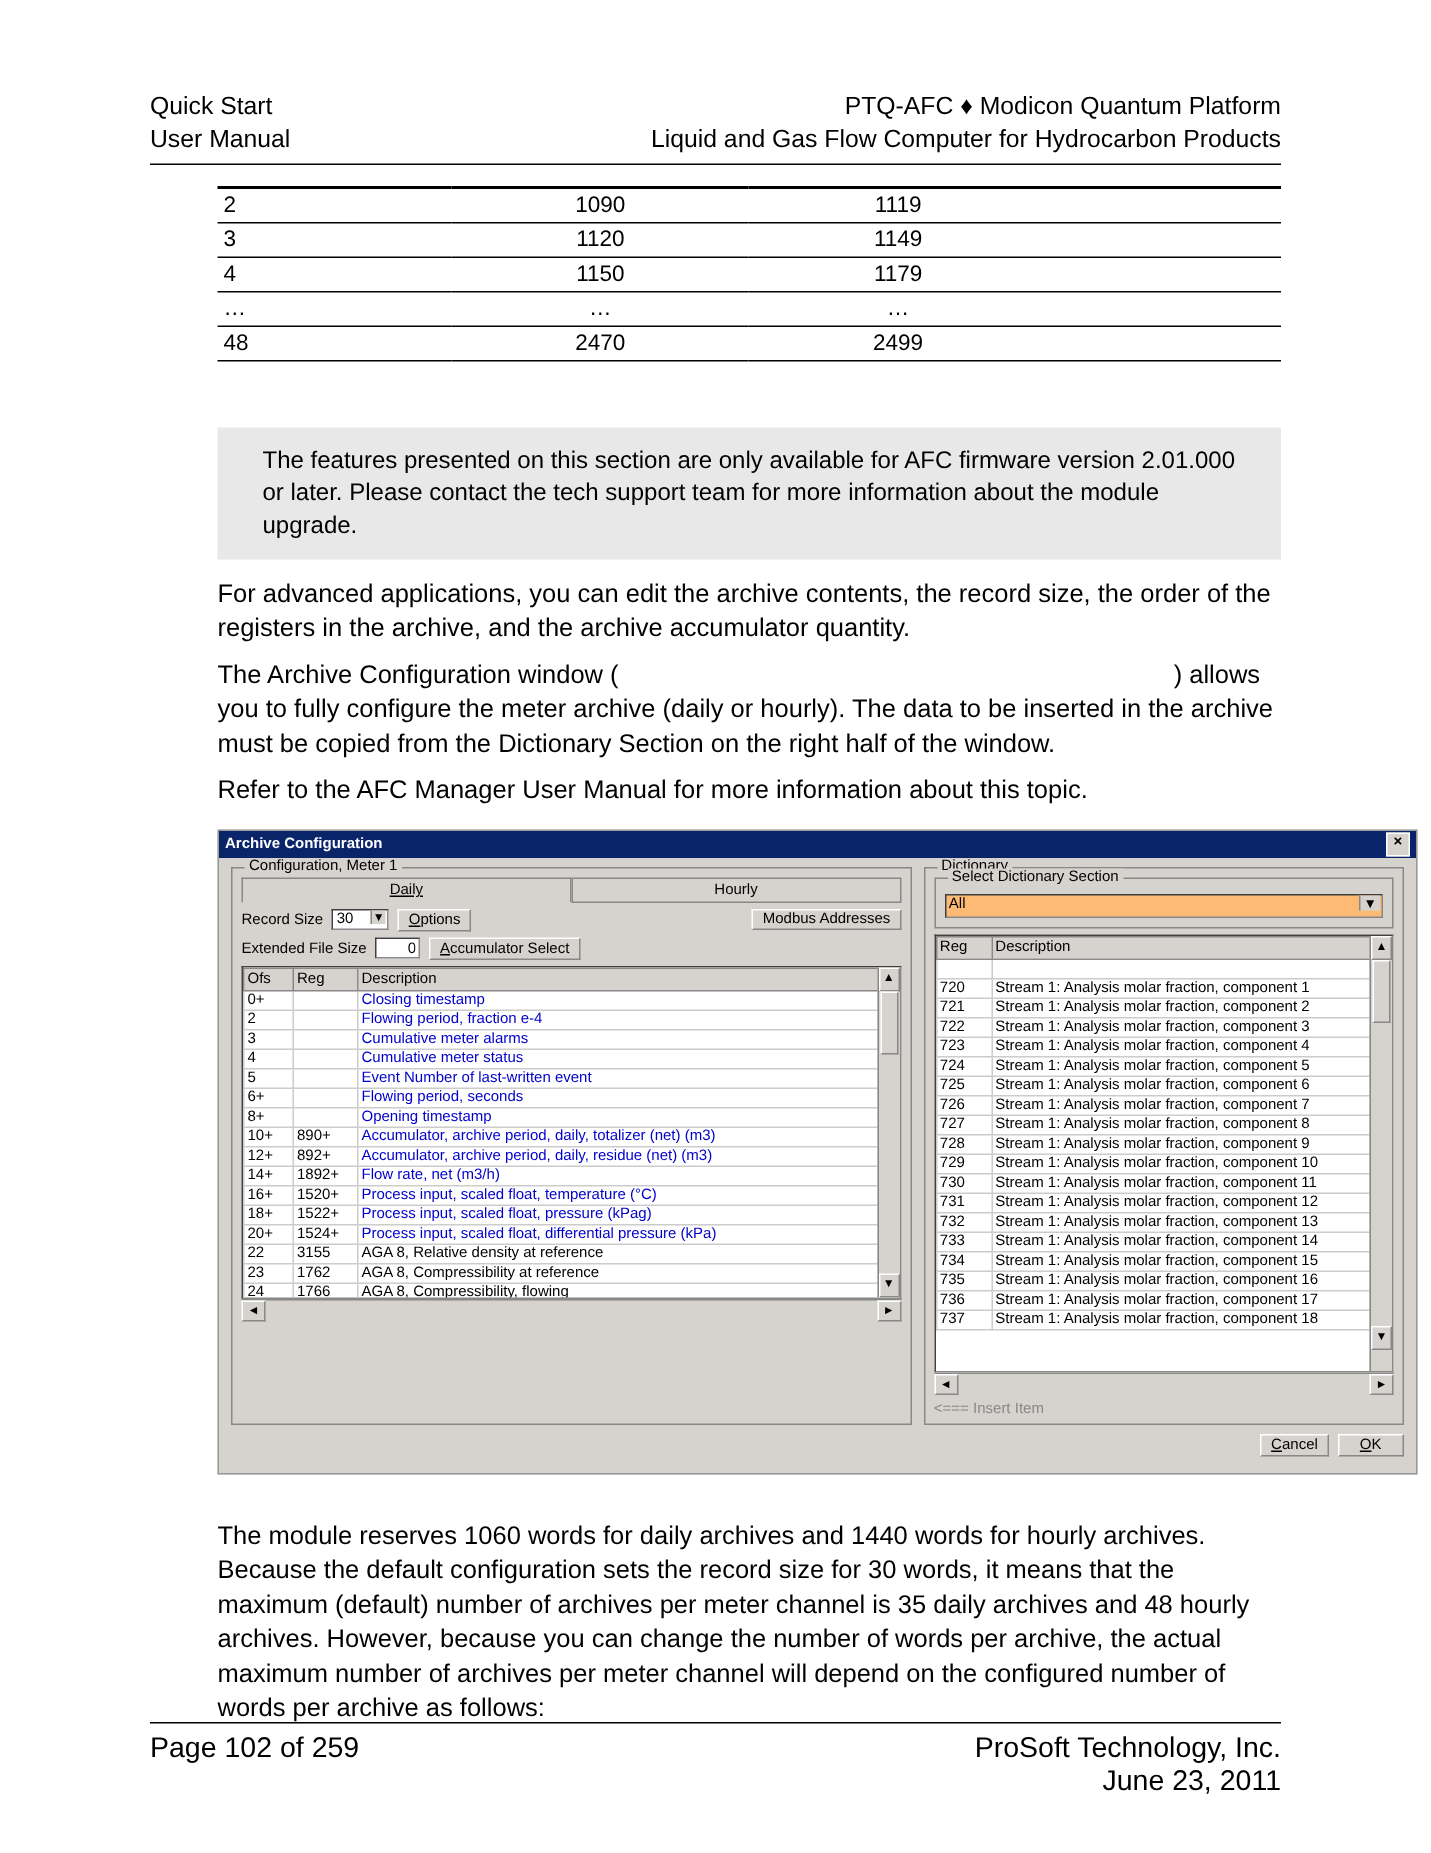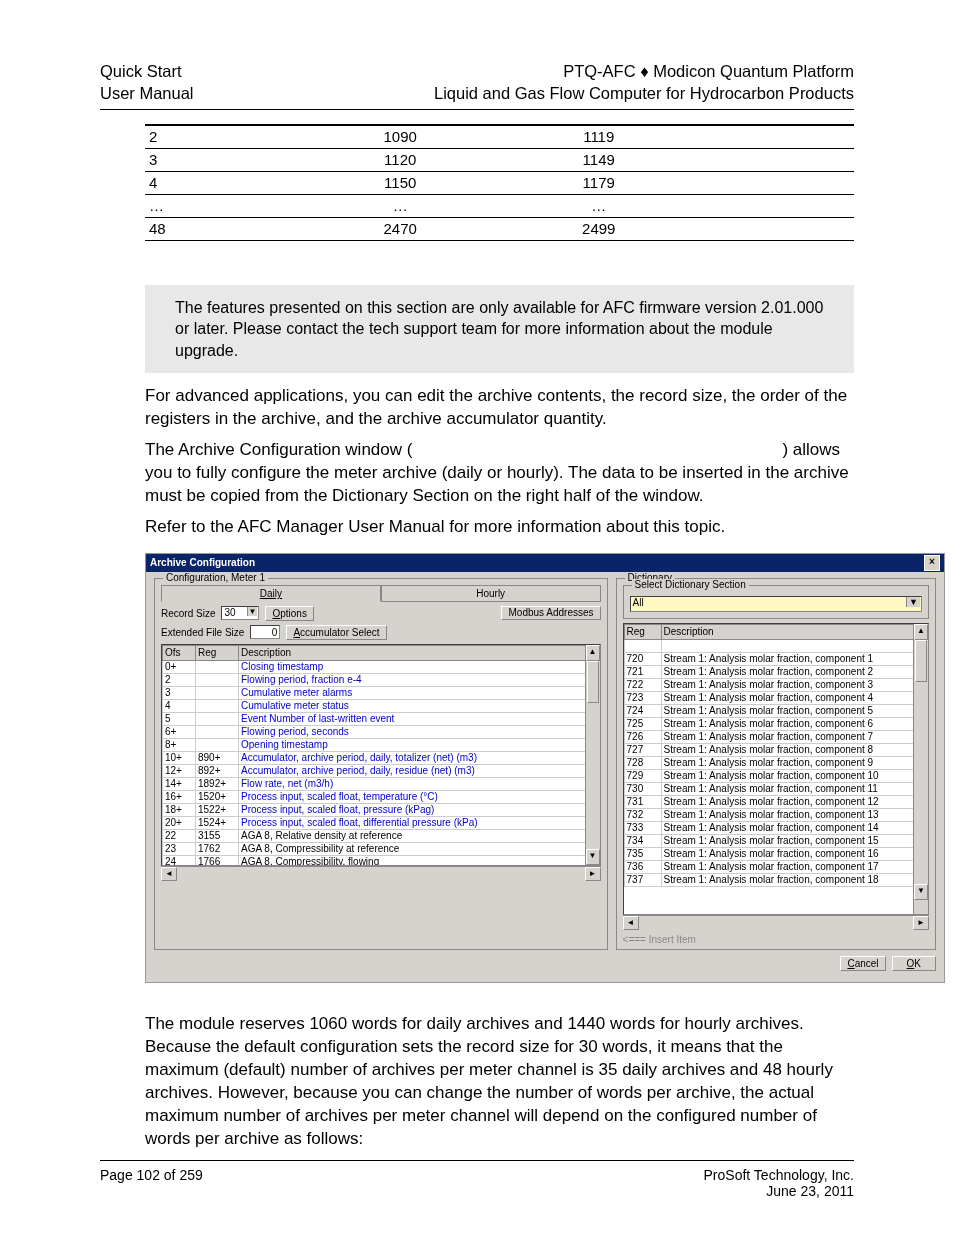--- a/index.html
+++ b/index.html
@@ -177,21 +177,21 @@
   .hscroll { height:14px; background:#d6d3ce; border-top:1px solid #888; display:flex; }
   .hscroll .sbtn{ width:14px; border:1px solid #888; border-top-color:#fff; border-left-color:#fff; background:#d6d3ce; text-align:center; line-height:12px; font-size:8px;}
   .bottombar {
     display:flex;
     padding:2px 8px 6px 8px;
     gap:6px;
     align-items:flex-end;
   }
   .dict-combo {
     width:100%;
-    background:#fef9c3;
+    background:#fdba74;
     border:1px solid #888;
     border-top-color:#404040; border-left-color:#404040;
     height:16px;
     position:relative;
     padding:0 2px;
     box-sizing:border-box;
   }
   .dict-combo::after{ content:"▼"; position:absolute; right:1px; top:0; font-size:9px; background:#d6d3ce; padding:0 2px; border-left:1px solid #888;}
   .rgrid {
     flex:1;
@@ -202,21 +202,21 @@
     position:relative;
   }
   .insertbtn {
     color:#888;
     font-size:10px;
     margin:4px 0 0 0;
   }
   .footer {
     position:absolute;
     left:100px; right:100px; bottom:36px;
-    font-size:14px;
+    font-size:19px;
   }
   hr.ftr-line { border:none; border-top:1px solid #000; margin:0 0 6px 0; }
   .ftr-row { display:flex; justify-content:space-between; }
   .ftr-right { text-align:right; }
 </style>
 </head>
 <body>
 
 <div class="page">
   <div class="hdr-row">

